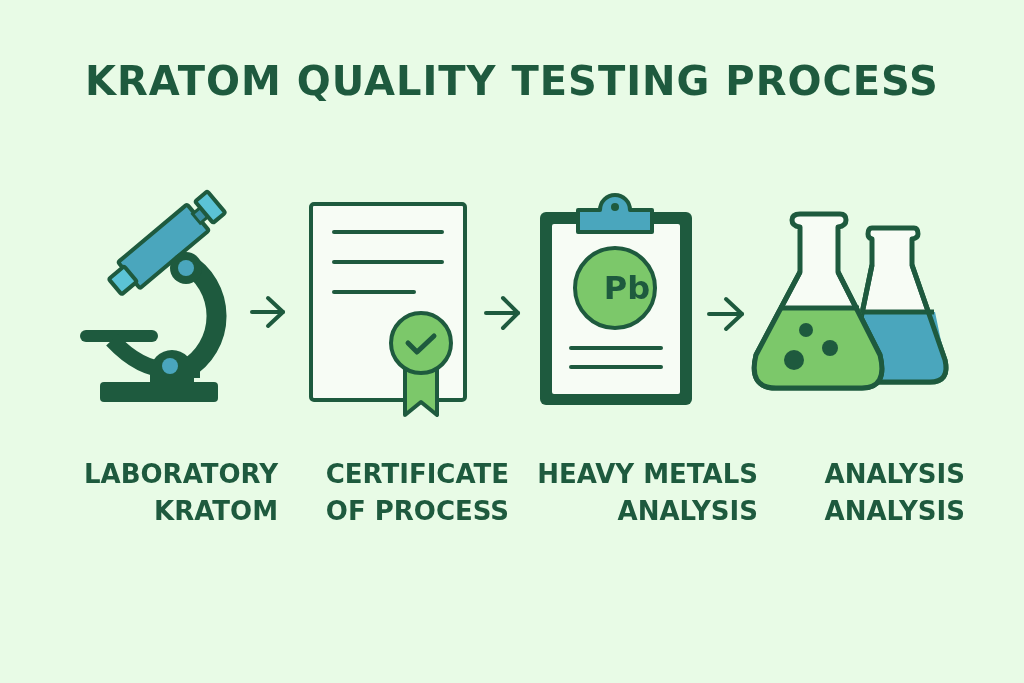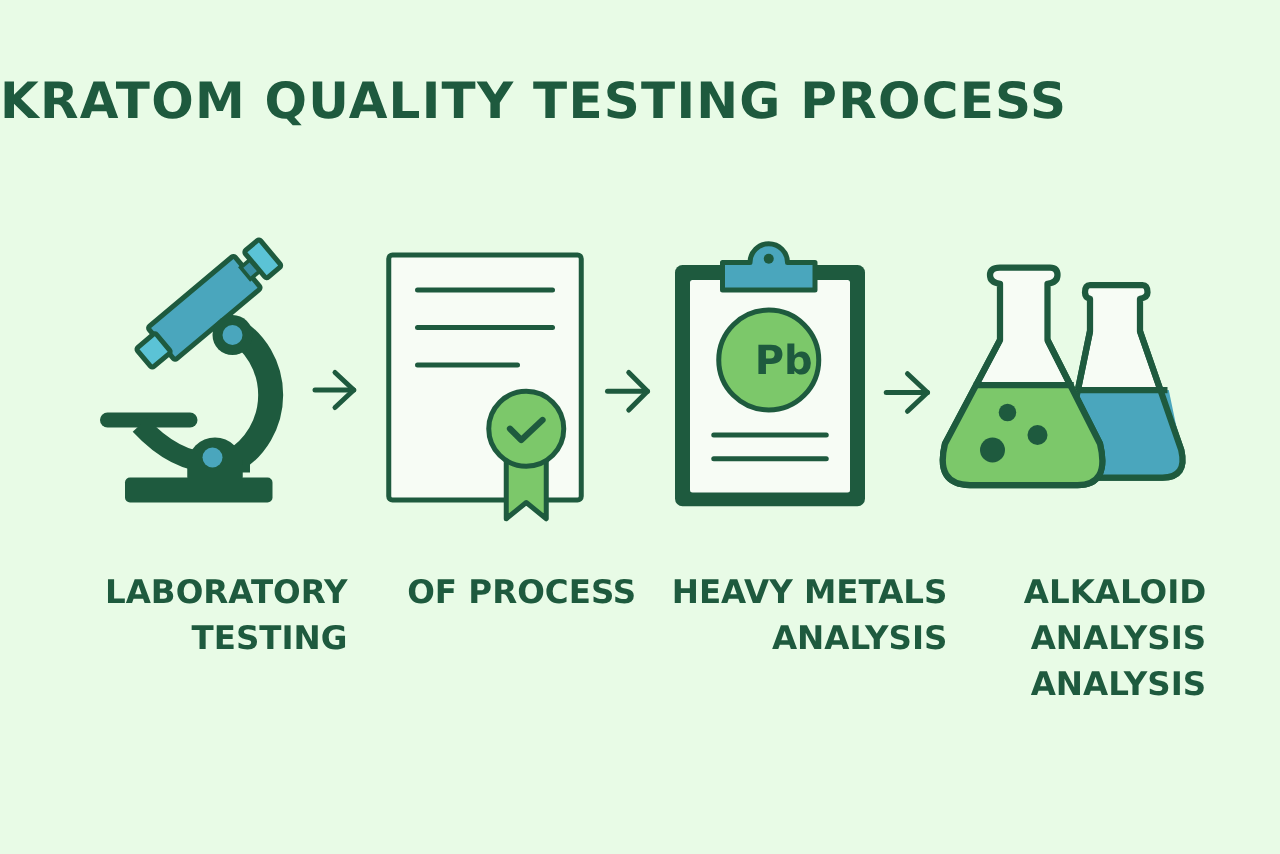--- a/index.html
+++ b/index.html
@@ -4,21 +4,21 @@
 <style>
   html, body { margin:0; padding:0; }
   body {
     width:1024px; height:683px; overflow:hidden;
     background:#e8fbe6;
     font-family:"DejaVu Sans", "Liberation Sans", sans-serif;
     position:relative;
   }
   .title {
     position:absolute; left:0; top:58px; width:1024px;
-    text-align:left; font-weight:bold; font-size:40px;
+    text-align:center; font-weight:bold; font-size:40px;
     letter-spacing:1px; color:#1e5a3e;
     font-family:"DejaVu Sans", sans-serif;
   }
   .canvas { position:absolute; left:0; top:0; width:1024px; height:683px; }
   .label {
     position:absolute; top:456px; width:230px;
     text-align:right; font-weight:bold; font-size:26px; line-height:37px;
     color:#1e5a3e; font-family:"DejaVu Sans", sans-serif;
   }
   .label span { display:block; white-space:nowrap; }
@@ -106,26 +106,26 @@
     <circle cx="806" cy="330" r="7" fill="#1e5a3e"></circle>
     <circle cx="830" cy="348" r="8" fill="#1e5a3e"></circle>
     <circle cx="794" cy="360" r="10" fill="#1e5a3e"></circle>
   </g>
 </svg>
 
 <div style="position:absolute;left:575px;top:268px;width:104px;text-align:center;font-weight:bold;font-size:32px;line-height:40px;color:#1e5a3e;font-family:'DejaVu Sans',sans-serif;">Pb</div>
 
 <div class="label" style="left:48px;">
   <span>LABORATORY</span>
-  <span>TESTING</span>
+  <span>KRATOM</span>
 </div>
 <div class="label" style="left:279px;">
+  <span>CERTIFICATE</span>
   <span>OF PROCESS</span>
 </div>
 <div class="label" style="left:528px;">
   <span>HEAVY METALS</span>
   <span>ANALYSIS</span>
 </div>
 <div class="label" style="left:735px;">
-  <span>ALKALOID</span>
   <span>ANALYSIS</span>
   <span>ANALYSIS</span>
 </div>
 
 </body></html>

